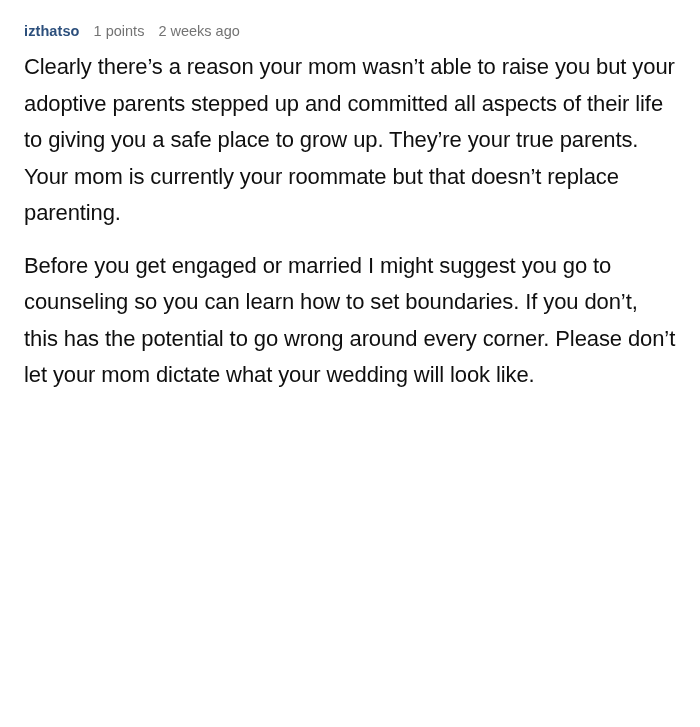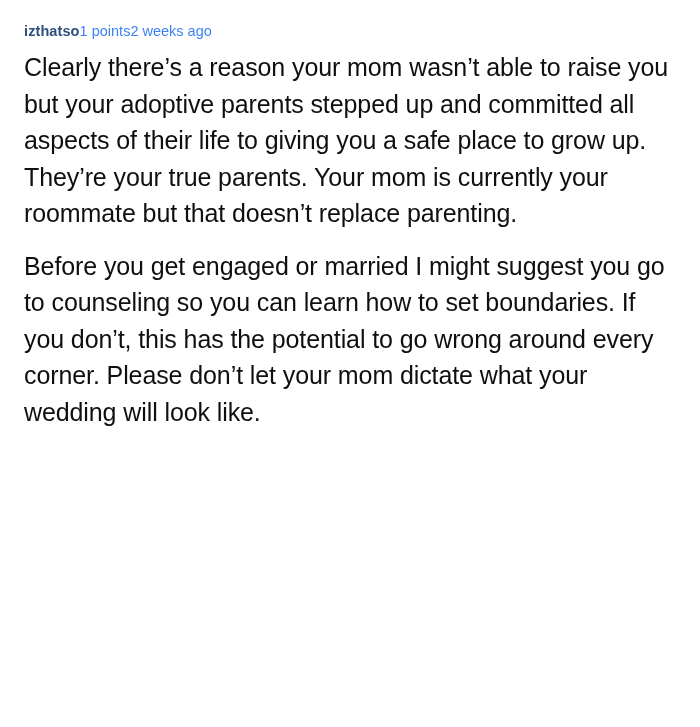--- a/index.html
+++ b/index.html
@@ -14,36 +14,37 @@
     -webkit-font-smoothing: antialiased;
   }
   .comment {
     box-sizing: border-box;
     width: 700px;
     padding: 22px 24px 0 24px;
   }
   .meta {
     display: flex;
     align-items: baseline;
+    gap: 14px;
     font-size: 14.5px;
     line-height: 18px;
     margin-bottom: 9px;
   }
   .meta .author {
     color: #2c4f7c;
     font-weight: bold;
     letter-spacing: 0.1px;
   }
   .meta .points,
   .meta .age {
-    color: #3b82f6;
+    color: #737373;
   }
   .body {
     color: #0f0f0f;
-    font-size: 25px;
+    font-size: 22px;
     line-height: 36.5px;
     letter-spacing: -0.1px;
   }
   .body p {
     margin: 0;
   }
   .body p + p {
     margin-top: 16px;
   }
 </style>

